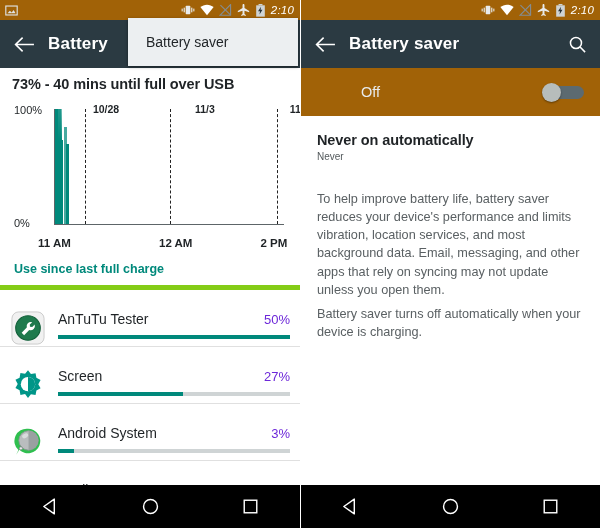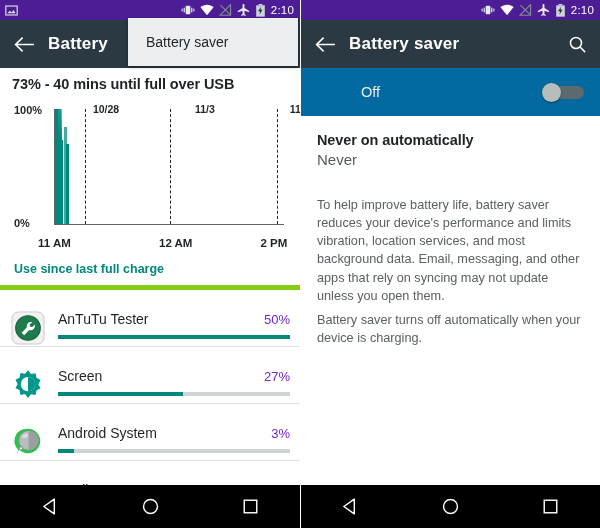--- a/index.html
+++ b/index.html
@@ -8,24 +8,24 @@
     background: #ffffff;
     font-family: "Liberation Sans", sans-serif;
     overflow: hidden;
   }
   .screens { display: flex; width: 600px; height: 528px; }
   .screen { width: 300px; height: 528px; position: relative; overflow: hidden; background: #fff; }
   .screen.right { border-left: 1px solid #ffffff; }
 
   
   .statusbar {
-    height: 20px; background: #4c1d95;
+    height: 20px; background: #a16207;
     display: flex; align-items: center;
     padding: 0 6px 0 5px;
-    color: #e8eaeb; font-size: 11px;
+    color: #e8eaeb; font-size: 11px; font-style: italic;
   }
   .sb-left { display: flex; align-items: center; gap: 4px; flex: 1; }
   .sb-right { display: flex; align-items: center; gap: 5px; }
   .sb-icon { display: inline-flex; align-items: center; justify-content: center; }
   .sb-time { font-size: 11.5px; letter-spacing: .2px; color: #fff; font-weight: 400; }
 
   
   .actionbar {
     height: 48px; background: #2b3a42;
     display: flex; align-items: center; position: relative;
@@ -58,21 +58,21 @@
   .chart-headline {
     font-size: 14.5px; color: #1f2326; font-weight: bold;
     letter-spacing: -.1px; margin-bottom: 9px;
   }
   .chart-wrap { position: relative; height: 150px; margin-left: 2px; }
   .plot {
     position: absolute; left: 40px; right: 6px; top: 8px; bottom: 26px;
     border-left: 1.5px solid #5d6568;
     border-bottom: 1.5px solid #5d6568;
   }
-  .ylab { position: absolute; left: 0; font-size: 11px; color: #1f2326; font-weight: bold; }
+  .ylab { position: absolute; left: 0; font-size: 11px; color: #1f2326; font-weight: normal; }
   .ylab.top { top: 3px; }
   .ylab.bot { bottom: 22px; }
   .vline {
     position: absolute; top: 0; bottom: 0; width: 0;
     border-left: 1.6px dashed #222;
   }
   .vlabel {
     position: absolute; top: 2px; font-size: 10.5px; color: #1f2326; font-weight: bold;
     white-space: nowrap;
   }
@@ -105,38 +105,38 @@
   .appname { font-size: 14px; color: #1f2326; position: absolute; top: 1px; left: 0; }
   .apppct { font-size: 13px; color: #6d28d9; position: absolute; top: 2px; right: 0; }
   .bartrack {
     position: absolute; left: 0; right: 0; top: 25px; height: 4px;
     background: #cfd4d5;
   }
   .barfill { position: absolute; left: 0; top: 0; height: 4px; background: #00897b; }
 
   
   .toggle-row {
-    height: 48px; background: #0369a1;
+    height: 48px; background: #a16207;
     display: flex; align-items: center; justify-content: space-between;
     padding: 0 16px 0 60px;
   }
   .toggle-label { color: #e8eaeb; font-size: 14.5px; }
   .switch { width: 42px; height: 18px; position: relative; cursor: pointer; }
   .switch-track {
     position: absolute; right: 0; top: 3px; width: 36px; height: 13px;
     border-radius: 7px; background: #5c6a70;
   }
   .switch-thumb {
     position: absolute; left: 0; top: 0; width: 19px; height: 19px;
     border-radius: 50%; background: #b7bdbb;
     box-shadow: 0 1px 2px rgba(0,0,0,.4);
   }
   .section { padding: 16px 18px 0 16px; }
   .sec-title { font-size: 14.5px; font-weight: bold; color: #1f2326; letter-spacing: -.1px; }
-  .sec-sub { font-size: 15px; color: #53595c; margin-top: 3px; }
+  .sec-sub { font-size: 10px; color: #53595c; margin-top: 3px; }
   .para {
     font-size: 12.7px; color: #5a6063; line-height: 1.43;
     margin-top: 28px;
   }
   .para.second { margin-top: 6px; }
 
   
   .navbar {
     position: absolute; bottom: 0; left: 0; right: 0; height: 43px;
     background: #000;

